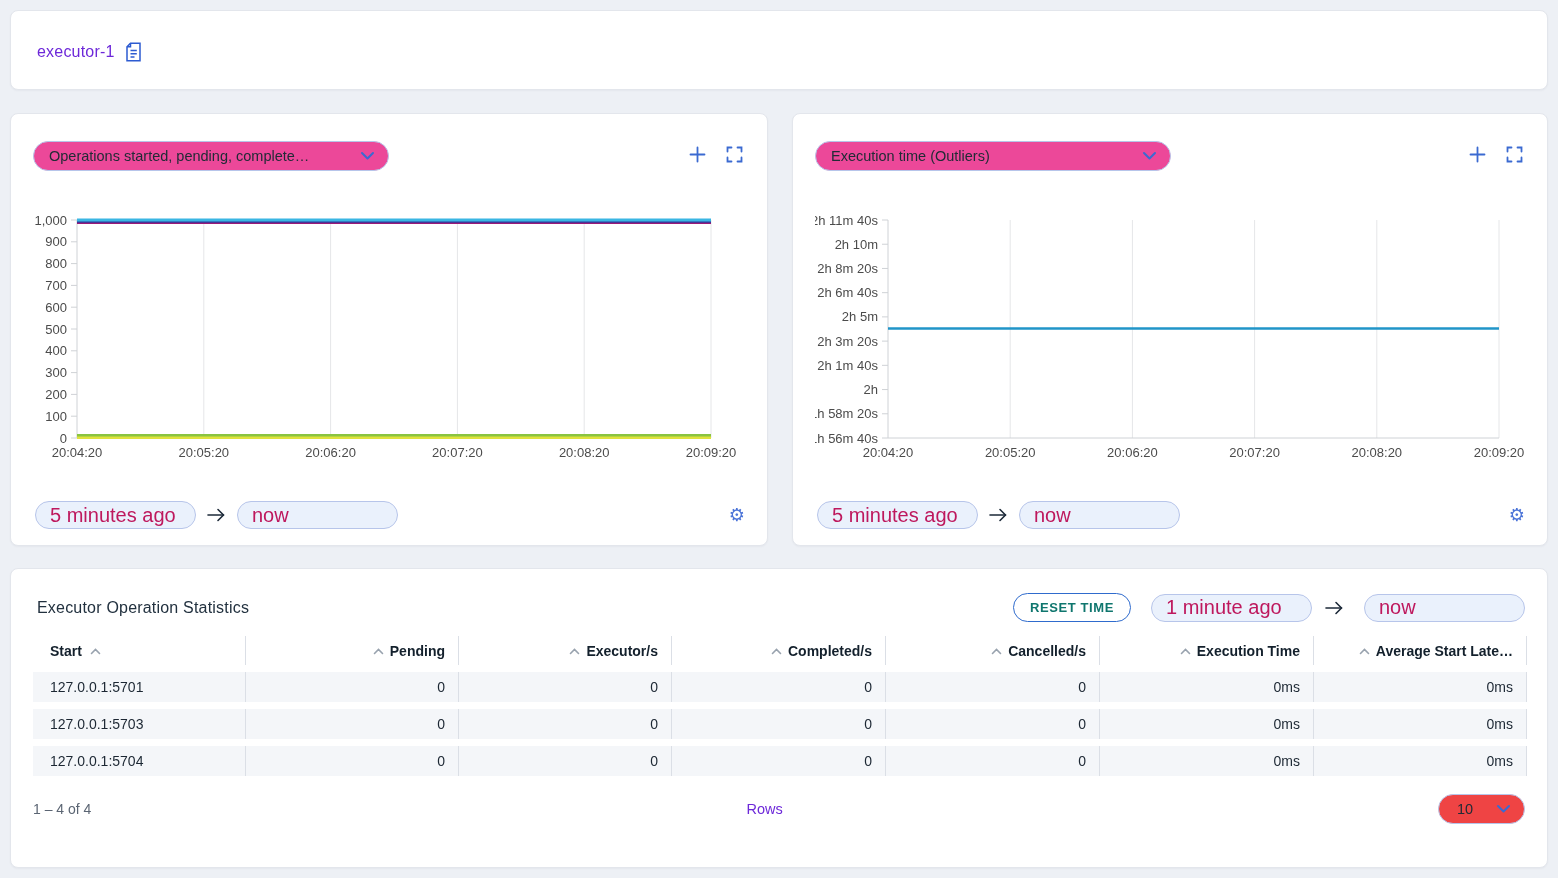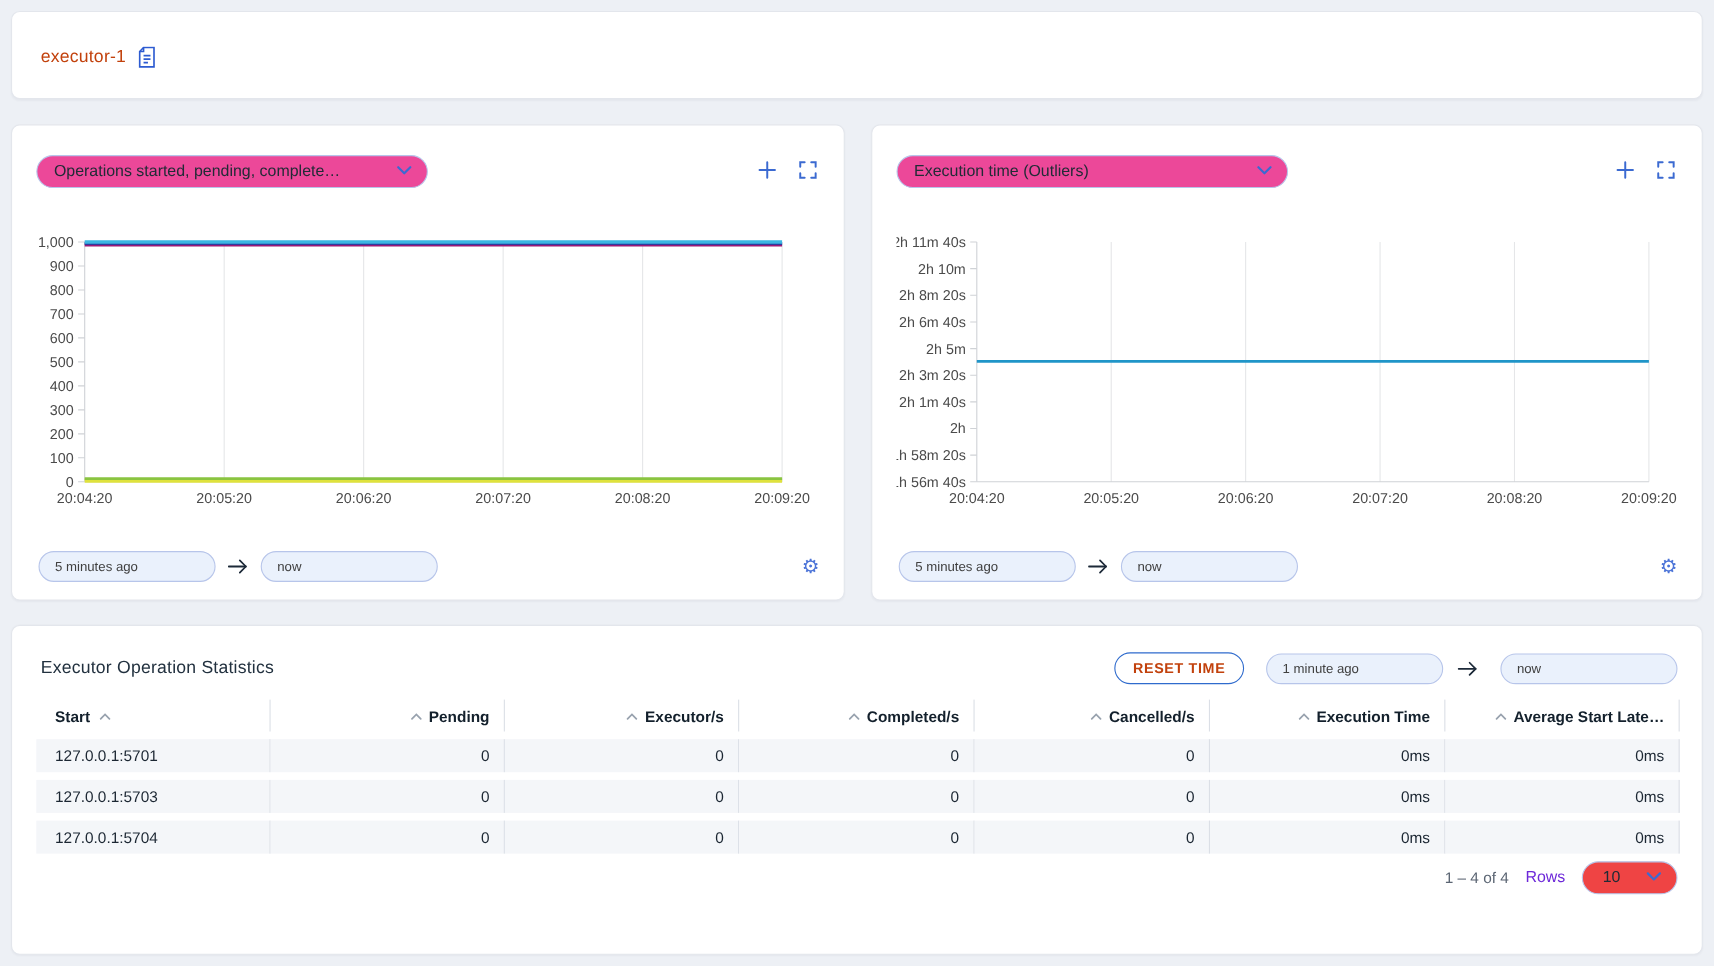--- a/index.html
+++ b/index.html
@@ -7,59 +7,59 @@
   body { font-family:"Liberation Sans", sans-serif; color:#1c2733; }
   .page { position:relative; width:1558px; height:878px; background:#edf0f5; overflow:hidden; }
   .card { position:absolute; background:#ffffff; border:1px solid #e3e6ec; border-radius:8px; box-shadow:0 1px 2px rgba(20,30,60,0.04); }
   .card-top    { left:10px; top:10px;  width:1538px; height:80px; }
   .card-chart-l{ left:10px; top:113px; width:758px;  height:433px; }
   .card-chart-r{ left:792px; top:113px; width:756px; height:433px; }
   .card-stats  { left:10px; top:568px; width:1538px; height:300px; }
 
   
   .top-inner { display:flex; align-items:center; gap:10px; padding:31px 26px; }
-  .page-title { font-size:16px; color:#c2410c; letter-spacing:0.2px; }
+  .page-title { font-size:16px; color:#6d28d9; letter-spacing:0.2px; }
 
   
   .chart-head { display:flex; align-items:flex-start; justify-content:space-between; padding:27px 24px 0 22px; }
   .pill-select { display:flex; align-items:center; justify-content:space-between; width:356px; height:30px;
     padding:0 13px 0 15px; background:#ec4899; border:1px solid #b7c5ea; border-radius:15px;
     font-size:14.5px; color:#212b36; cursor:pointer; }
   .head-icons { display:flex; align-items:center; gap:19px; padding-top:4px; }
   .icon-btn { display:inline-flex; cursor:pointer; }
   .chart-svg { display:block; margin:41px 0 0 22px; }
   svg text { font-family:"Liberation Sans", sans-serif; }
   .chart-foot { position:absolute; left:24px; right:22px; bottom:16px; display:flex; align-items:center; gap:11px; }
   .time-input { display:flex; align-items:center; width:161px; height:28px; padding:13px 14px; background:#eaf1fc;
-    border:1px solid #b7c5ea; border-radius:14px; font-size:12px; color:#404040; }
+    border:1px solid #b7c5ea; border-radius:14px; font-size:20px; color:#be185d; }
   .gear { margin-left:auto; font-size:18px; color:#4c74d8; line-height:1; cursor:pointer; }
 
   
   .stats-inner { padding:0 22px; }
   .stats-headrow { display:flex; align-items:center; justify-content:space-between; padding:24px 0 0 4px; }
   .stats-title { font-size:16px; color:#22313f; letter-spacing:0.2px; }
   .stats-controls { display:flex; align-items:center; gap:11px; }
   .reset-btn { display:flex; align-items:center; justify-content:center; width:118px; height:29px;
-    border:1.5px solid #2f6bcd; border-radius:15px; background:#fff; color:#c2410c; font-size:13px;
+    border:1.5px solid #2f6bcd; border-radius:15px; background:#fff; color:#0f766e; font-size:13px;
     font-weight:700; letter-spacing:0.6px; cursor:pointer; }
   .stats-controls .time-input { margin-left:9px; }
   .stats-controls .arrow-icon { margin-left:2px; }
 
   table.stats { border-collapse:separate; border-spacing:0 7px; table-layout:fixed; width:1494px; margin-top:7px; font-size:14px; }
   table.stats th { font-weight:700; color:#13202c; padding:6px 13px; white-space:nowrap; overflow:hidden; }
   table.stats th, table.stats td { border-right:1px solid #dbdfe6; }
   table.stats td { background:#f4f6f9; padding:7px 13px; color:#1c2733; }
   .th-num, .td-num { text-align:right; }
   .th-member { text-align:left; padding-left:17px !important; }
   .td-member { text-align:left; padding-left:17px !important; }
   .sort-ic { display:inline-block; vertical-align:1px; margin:0 6px 0 0; }
   .th-member .sort-ic { margin:0 0 0 8px; }
   th { cursor:pointer; }
 
-  .pager { display:flex; align-items:center; justify-content:flex-end; gap:15px; }
+  .pager { display:flex; align-items:center; justify-content:space-between; margin-top:11px; }
   .pager-range { font-size:14px; color:#5b6573; }
   .pager-rows-label { font-size:14.5px; color:#6d28d9; }
   .rows-select { display:flex; align-items:center; justify-content:space-between; width:87px; height:30px;
     padding:0 13px 0 18px; background:#ef4444; border:1px solid #b7c5ea; border-radius:15px;
     font-size:14.5px; color:#212b36; cursor:pointer; }
 </style>
 </head>
 <body>
 
 <div class="page">

